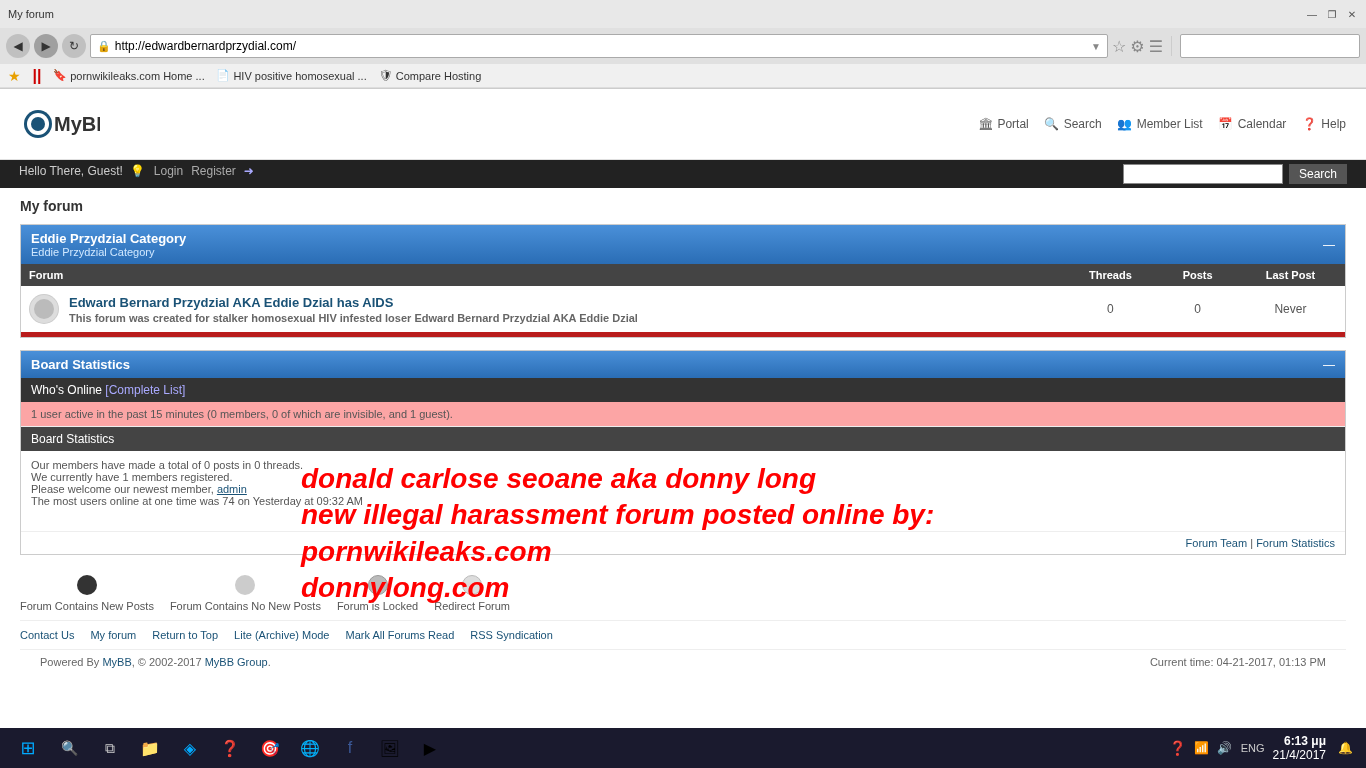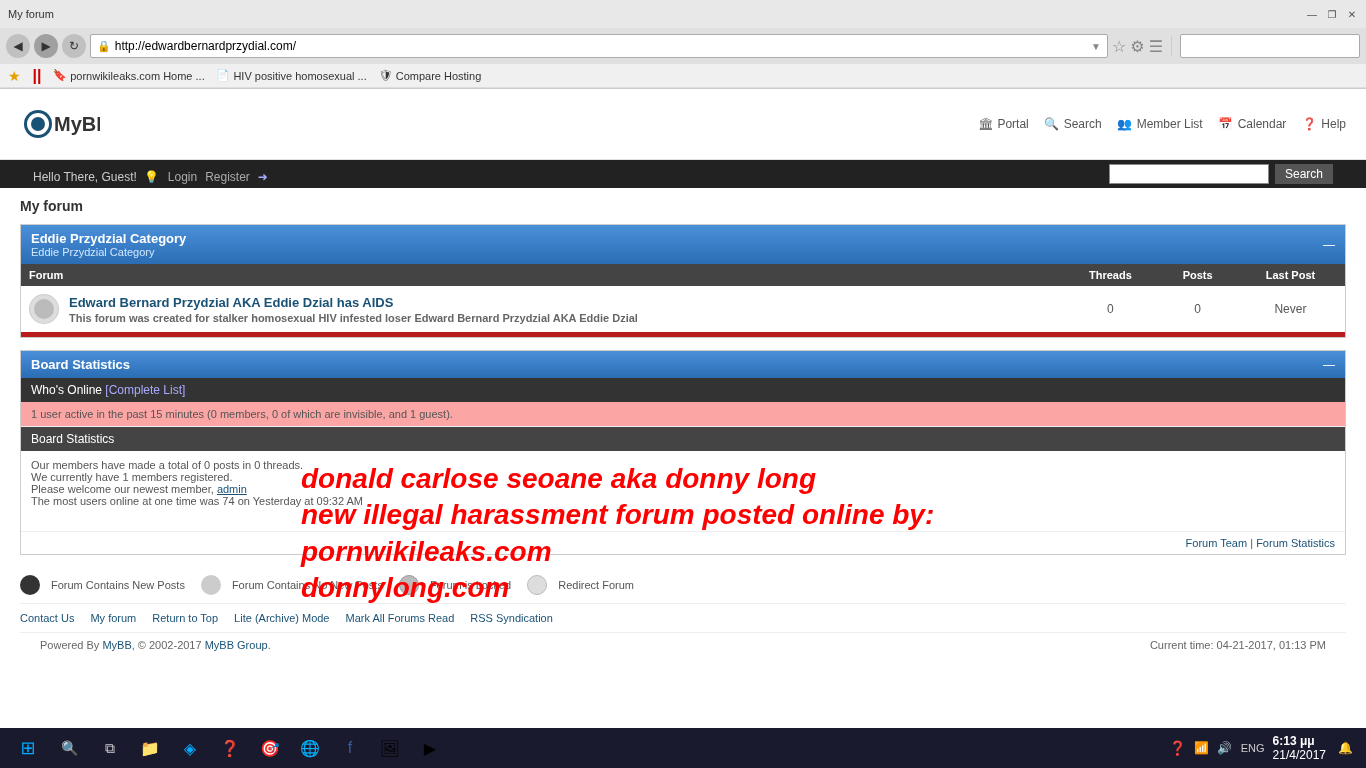--- a/index.html
+++ b/index.html
@@ -28,21 +28,21 @@
     
     .page { background: #fff; }
 
     
     .site-header { display: flex; align-items: center; justify-content: space-between; padding: 10px 20px; background: #fff; border-bottom: 1px solid #e0e0e0; }
     .logo { display: flex; align-items: center; }
     .header-nav { display: flex; align-items: center; gap: 16px; }
     .header-nav-item { display: flex; align-items: center; gap: 4px; color: #555; font-size: 12px; cursor: pointer; text-decoration: none; }
 
     
-    .top-nav { background: #222; padding: 4px 33px; display: flex; align-items: flex-end; justify-content: space-between; }
+    .top-nav { background: #222; padding: 4px 19px; display: flex; align-items: flex-start; justify-content: space-between; }
     .top-nav-left { display: flex; align-items: center; gap: 8px; color: #ccc; font-size: 12px; }
     .top-nav-link { color: #aaa; text-decoration: none; font-size: 12px; }
     .top-nav-right { display: flex; align-items: center; gap: 6px; }
     .search-input-top { border: 1px solid #888; padding: 2px 6px; font-size: 12px; width: 160px; }
     .search-btn-top { background: #555; color: #fff; border: none; padding: 3px 10px; font-size: 12px; cursor: pointer; }
 
     
     .forum-content { padding: 10px 20px; }
     .forum-title { font-size: 14px; font-weight: bold; color: #333; margin-bottom: 10px; }
 
@@ -77,42 +77,42 @@
     .board-stats-content a { color: #1a5276; }
 
     
     .overlay-text { position: absolute; top: 10px; left: 280px; color: red; font-size: 28px; font-weight: bold; font-style: italic; line-height: 1.3; z-index: 10; }
 
     .stats-footer { background: #fff; padding: 5px 10px; text-align: right; font-size: 11px; color: #555; border-top: 1px solid #eee; }
     .stats-footer a { color: #1a5276; text-decoration: none; }
 
     
     .legend-bar { display: flex; align-items: center; gap: 16px; padding: 8px 0; flex-wrap: wrap; }
-    .legend-item { display: flex; align-items: center; gap: 11px; font-size: 11px; color: #555; }
+    .legend-item { display: flex; align-items: center; gap: 5px; font-size: 11px; color: #555; flex-direction: column; }
     .legend-icon { width: 20px; height: 20px; border-radius: 50%; display: inline-block; }
     .legend-new { background: #333; }
     .legend-no-new { background: #ccc; }
     .legend-locked { background: #bbb; border: 1px solid #999; }
     .legend-redirect { background: #ddd; border: 1px solid #bbb; }
 
     
     .footer-links { padding: 8px 0; border-top: 1px solid #eee; display: flex; gap: 16px; flex-wrap: wrap; }
     .footer-link { color: #1a5276; text-decoration: none; font-size: 11px; }
 
     
     .bottom-footer { padding: 6px 20px; font-size: 11px; color: #666; display: flex; justify-content: space-between; border-top: 1px solid #eee; }
     .bottom-footer a { color: #1a5276; text-decoration: none; }
 
     
     .taskbar { position: fixed; bottom: 0; left: 0; right: 0; height: 40px; background: #1a1a2e; display: flex; align-items: center; padding: 0 8px; gap: 4px; z-index: 100; }
     .start-btn { width: 40px; height: 32px; display: flex; align-items: center; justify-content: center; cursor: pointer; }
     .taskbar-btn { width: 36px; height: 32px; display: flex; align-items: center; justify-content: center; cursor: pointer; border-radius: 3px; }
     .taskbar-spacer { flex: 1; }
     .sys-tray { display: flex; align-items: center; gap: 8px; }
-    .clock { color: #fff; font-size: 12px; text-align: left; }
+    .clock { color: #fff; font-size: 12px; text-align: right; }
     .clock-time { font-weight: bold; }
     .notification-btn { width: 24px; height: 32px; display: flex; align-items: center; justify-content: center; }
   </style>
 </head>
 <body>
 
 <div class="browser-chrome">
 
   <div class="title-bar">
     <span style="font-size:11px;color:#333;">My forum</span>

